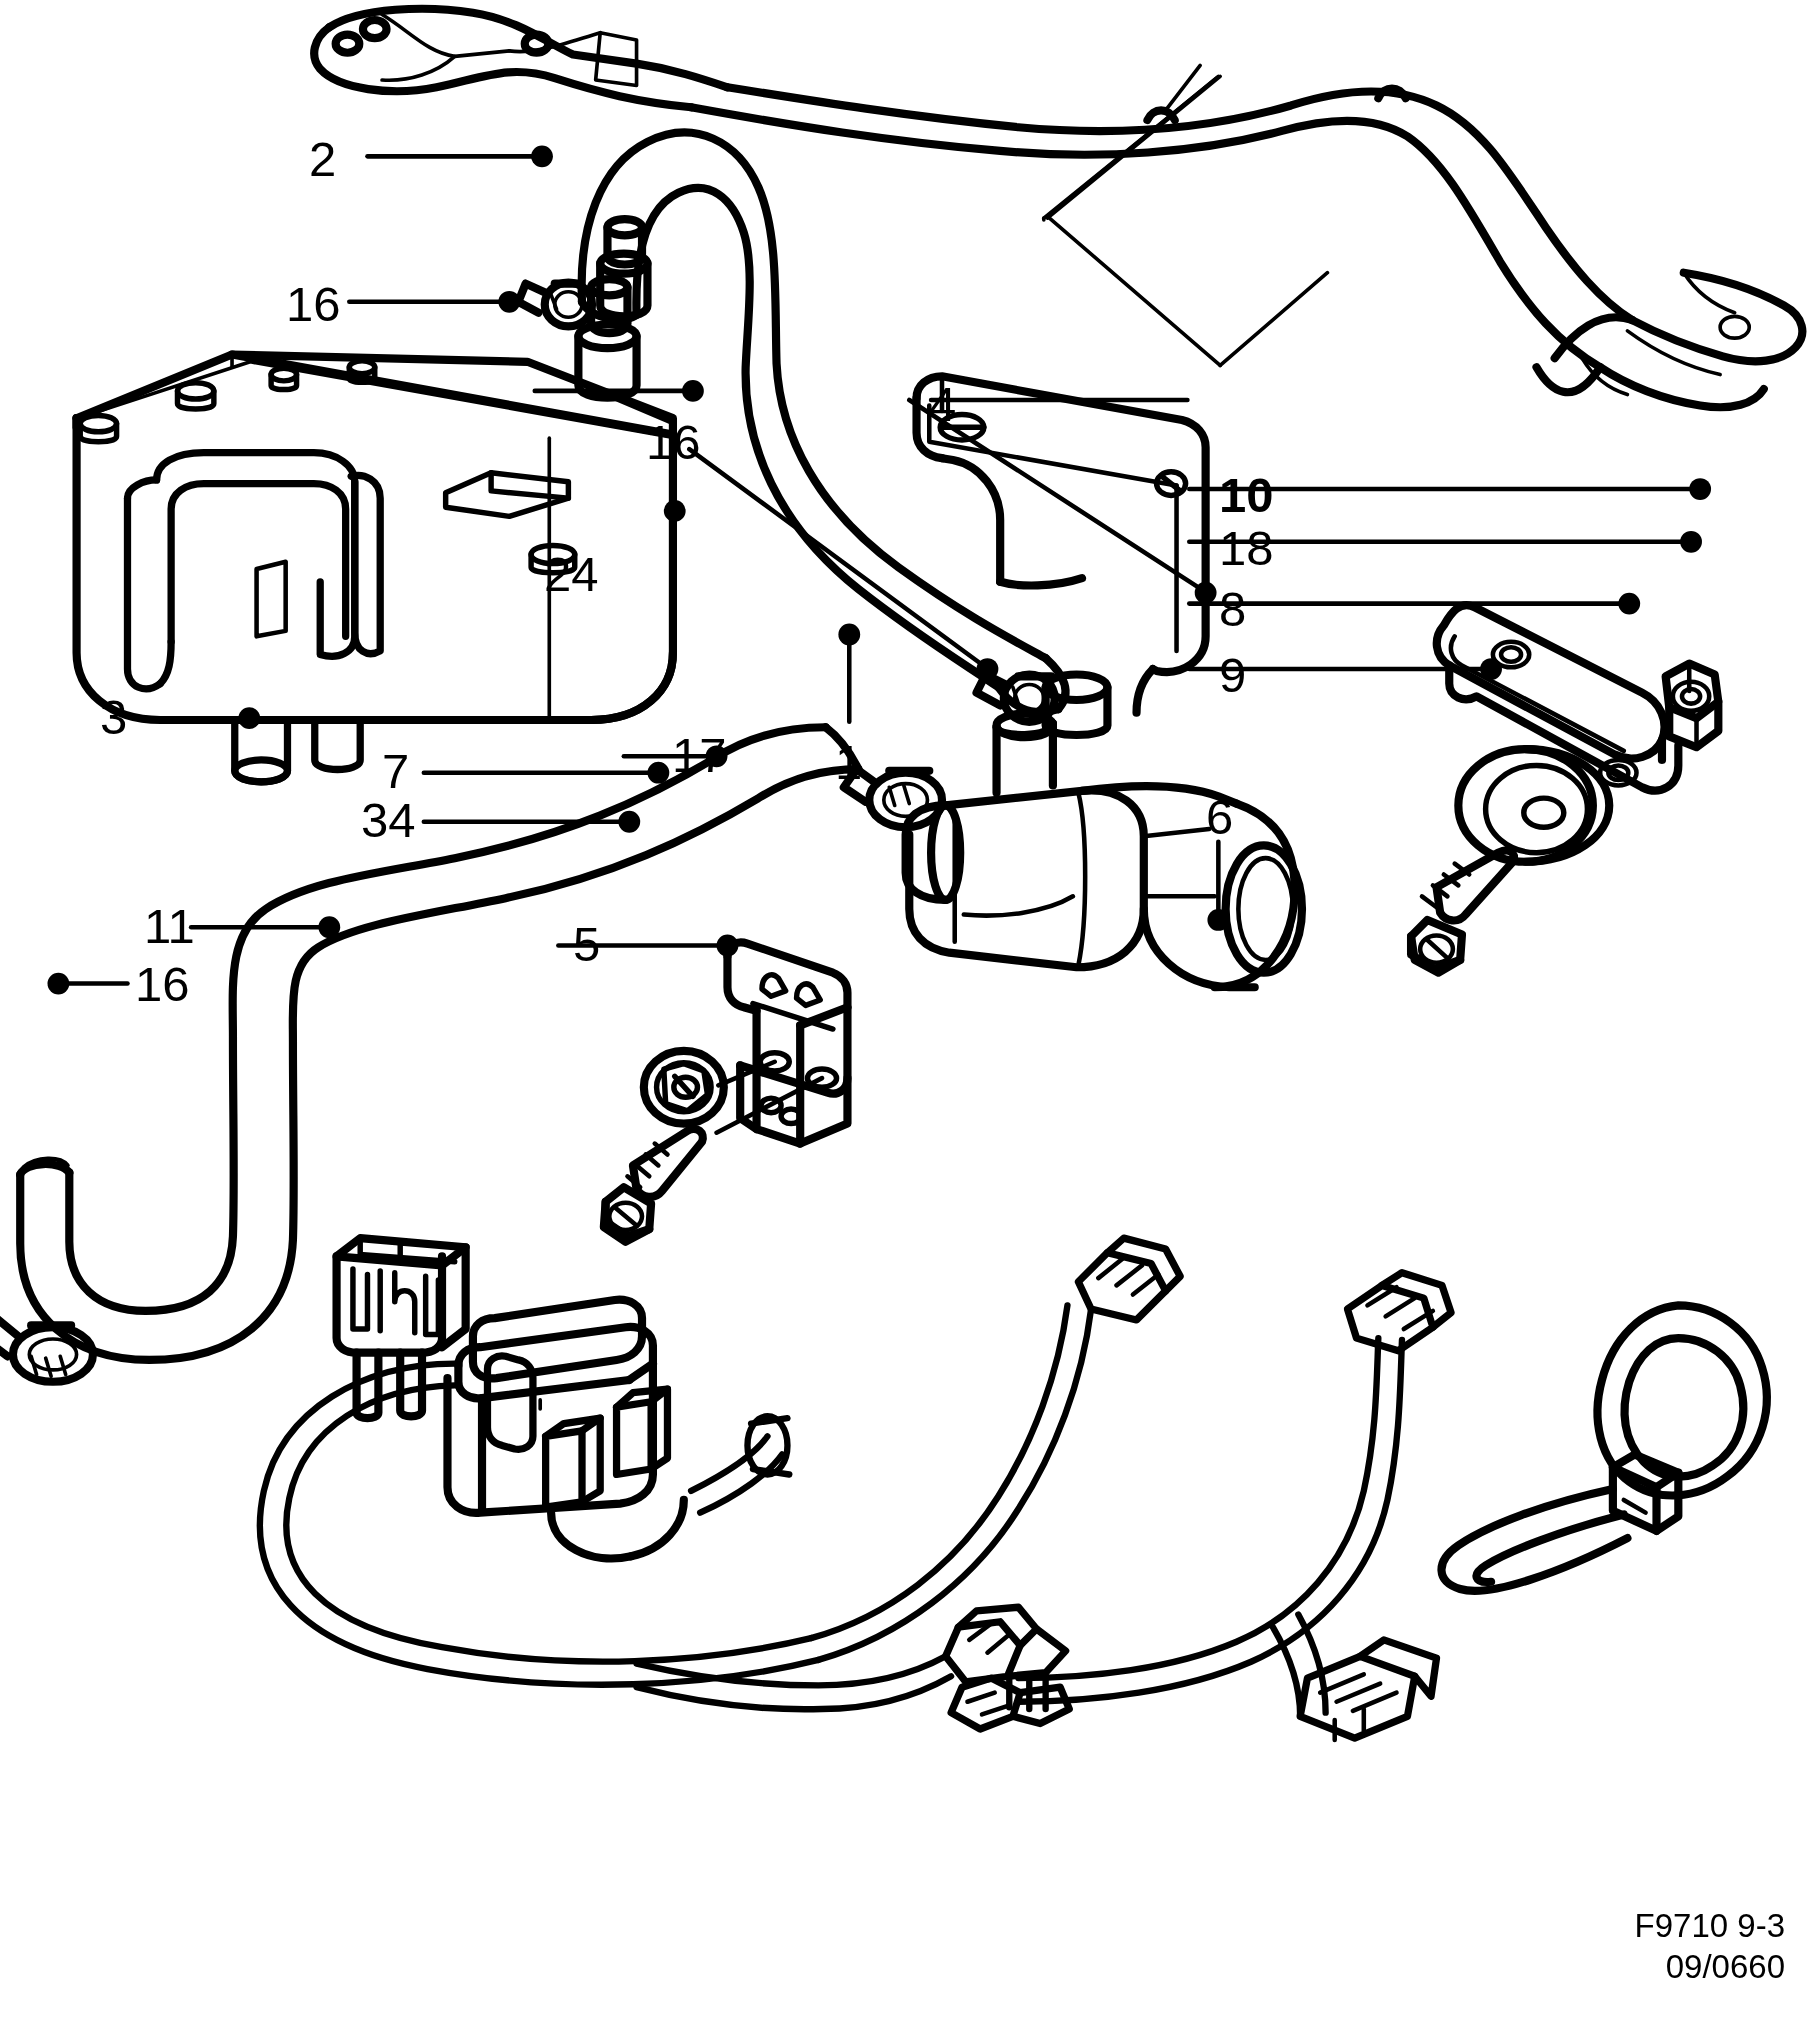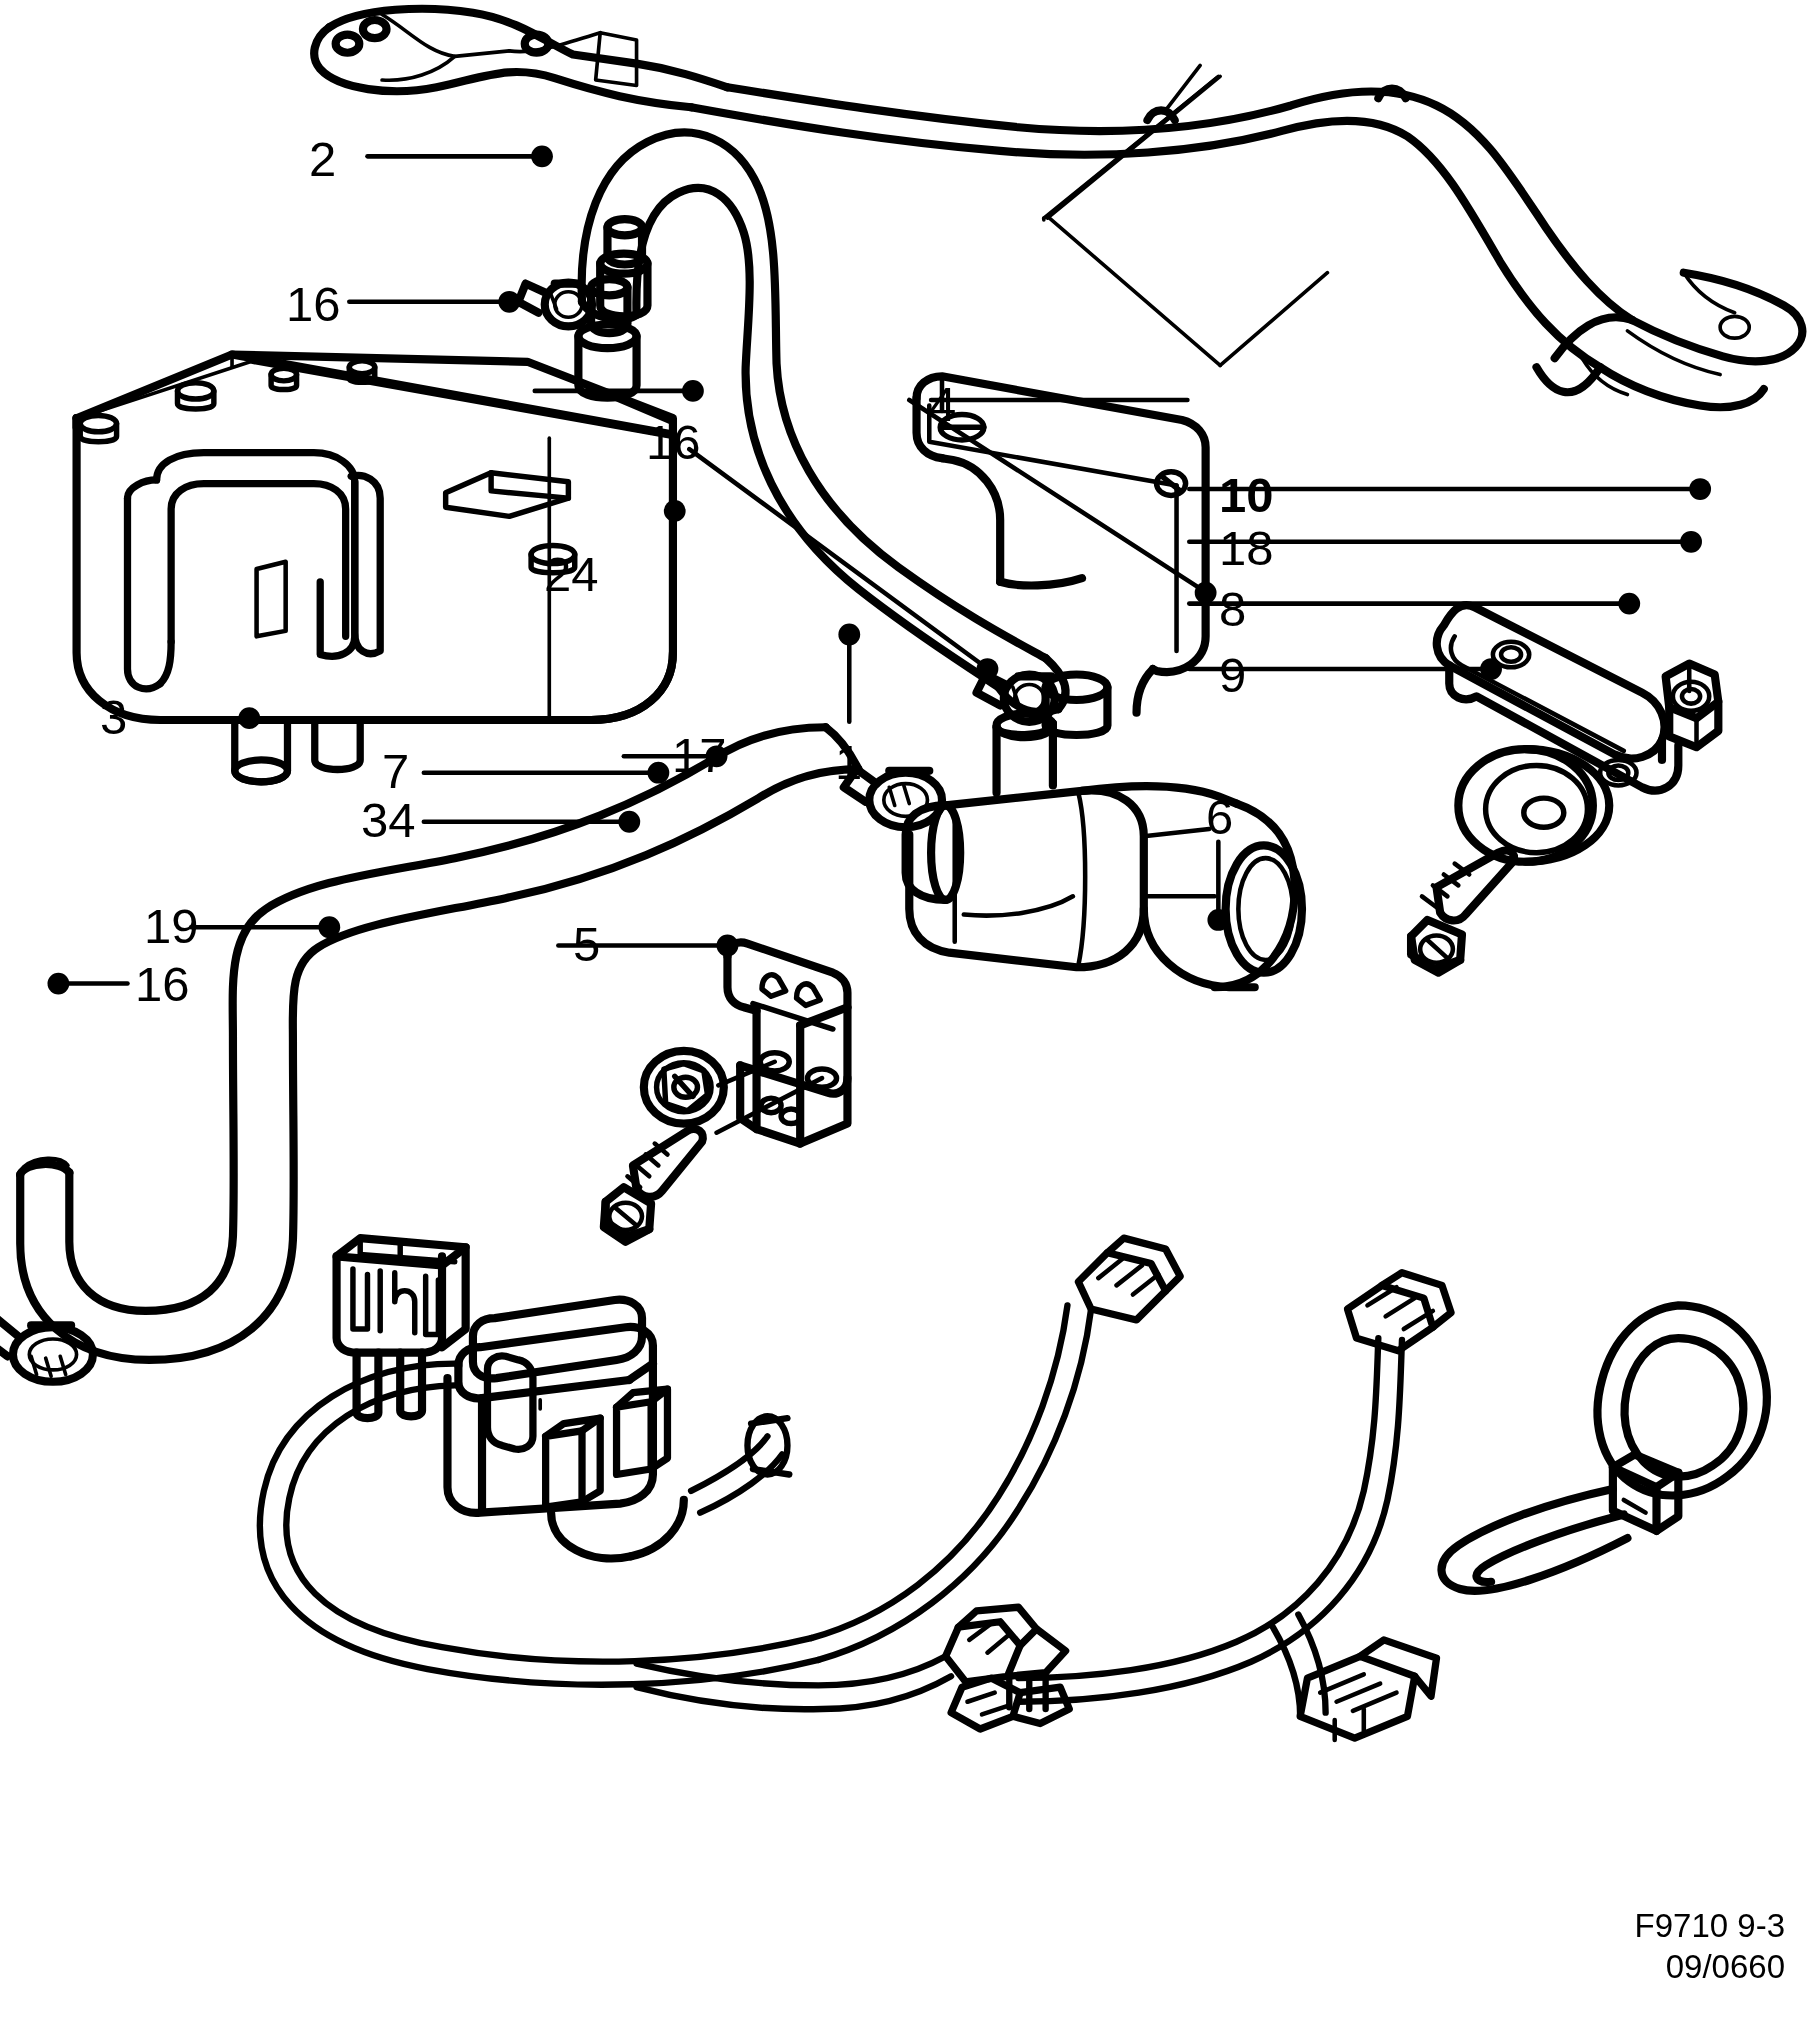--- a/index.html
+++ b/index.html
@@ -665,21 +665,21 @@
   <div class="callout" style="left:1219px; top:471px;font-weight:bold;">10</div>
   <div class="callout" style="left:1219px; top:524px;text-align:center;">18</div>
   <div class="callout" style="left:1219px; top:585px;">8</div>
   <div class="callout" style="left:1219px; top:651px;">9</div>
   <div class="callout" style="left:100px;  top:693px;">3</div>
   <div class="callout" style="left:835px;  top:738px;">1</div>
   <div class="callout" style="left:382px;  top:747px;">7</div>
   <div class="callout" style="left:672px;  top:731px;">17</div>
   <div class="callout" style="left:361px;  top:796px;">34</div>
   <div class="callout" style="left:1206px; top:793px;">6</div>
-  <div class="callout" style="left:144px;  top:902px;">19</div>
+  <div class="callout" style="left:144px;  top:902px;">11</div>
   <div class="callout" style="left:573px;  top:920px;">5</div>
   <div class="callout" style="left:135px; top:960px;">16</div>
 
   <div id="footer">
     <div>F9710 9-3</div>
     <div>09/0660</div>
   </div>
 
 </div>
 

